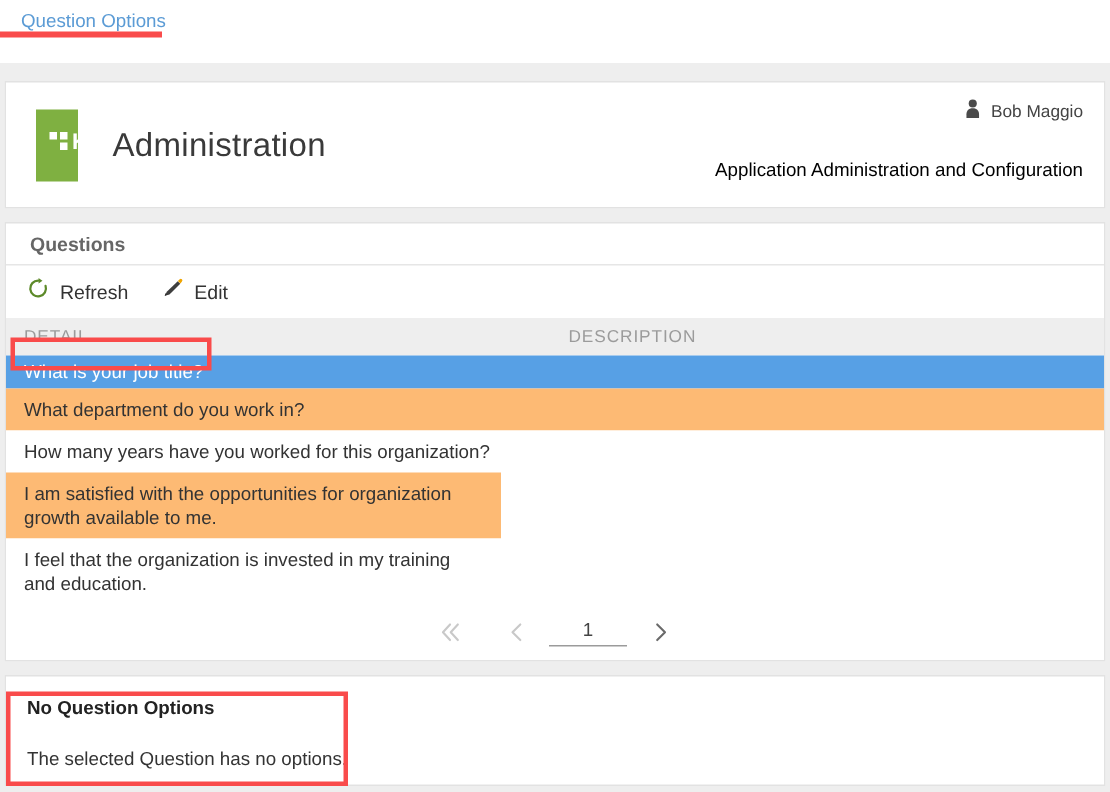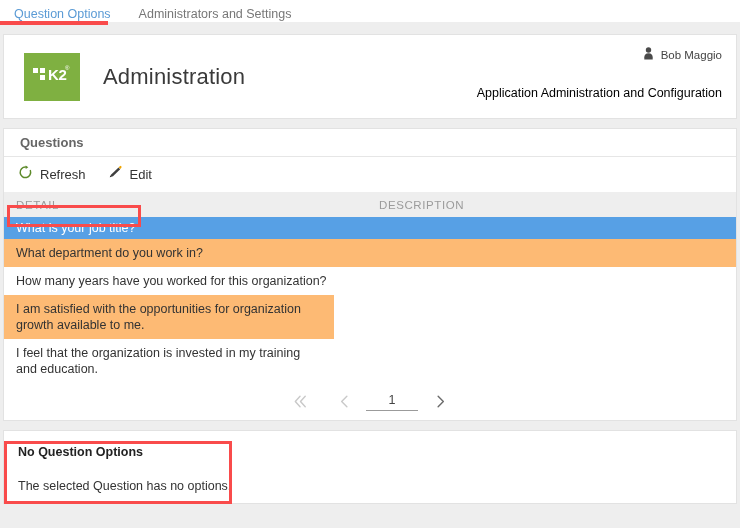--- a/index.html
+++ b/index.html
@@ -11,21 +11,21 @@
     width: 740px;
     height: 528px;
     overflow: hidden;
     font-family: "Liberation Sans", sans-serif;
     -webkit-font-smoothing: antialiased;
   }
 
   
   .tabbar {
     position: relative;
-    height: 22px;
+    height: 42px;
     background: #ffffff;
     display: flex;
     align-items: flex-start;
     padding-top: 5px;
     box-sizing: border-box;
   }
   .tab {
     font-size: 12.5px;
     padding: 0 14px;
     line-height: 18px;
@@ -60,21 +60,21 @@
   
   .header-card {
     height: 85px;
     position: relative;
     display: flex;
     align-items: center;
     padding-left: 20px;
     box-sizing: border-box;
   }
   .k2-logo {
-    width: 56px;
+    width: 28px;
     height: 48px;
     background: #7fb041;
     position: relative;
     flex: 0 0 auto;
   }
   .k2-squares {
     position: absolute;
     left: 9px;
     top: 15px;
     width: 13px;
@@ -276,23 +276,20 @@
     box-sizing: border-box;
     pointer-events: none;
   }
 </style>
 </head>
 <body>
 
 <div class="tabbar">
   <div class="tab active">
     <span>Question Options</span>
-  </div>
-  <div class="tab">
-    <span>Administrators and Settings</span>
   </div>
   <div class="tab-underline-annot"></div>
 </div>
 <div class="tabbar-filler"></div>
 
 <div class="card header-card">
   <div class="k2-logo">
     <div class="k2-squares">
       <div class="k2-sq s1"></div>
       <div class="k2-sq s2"></div>

